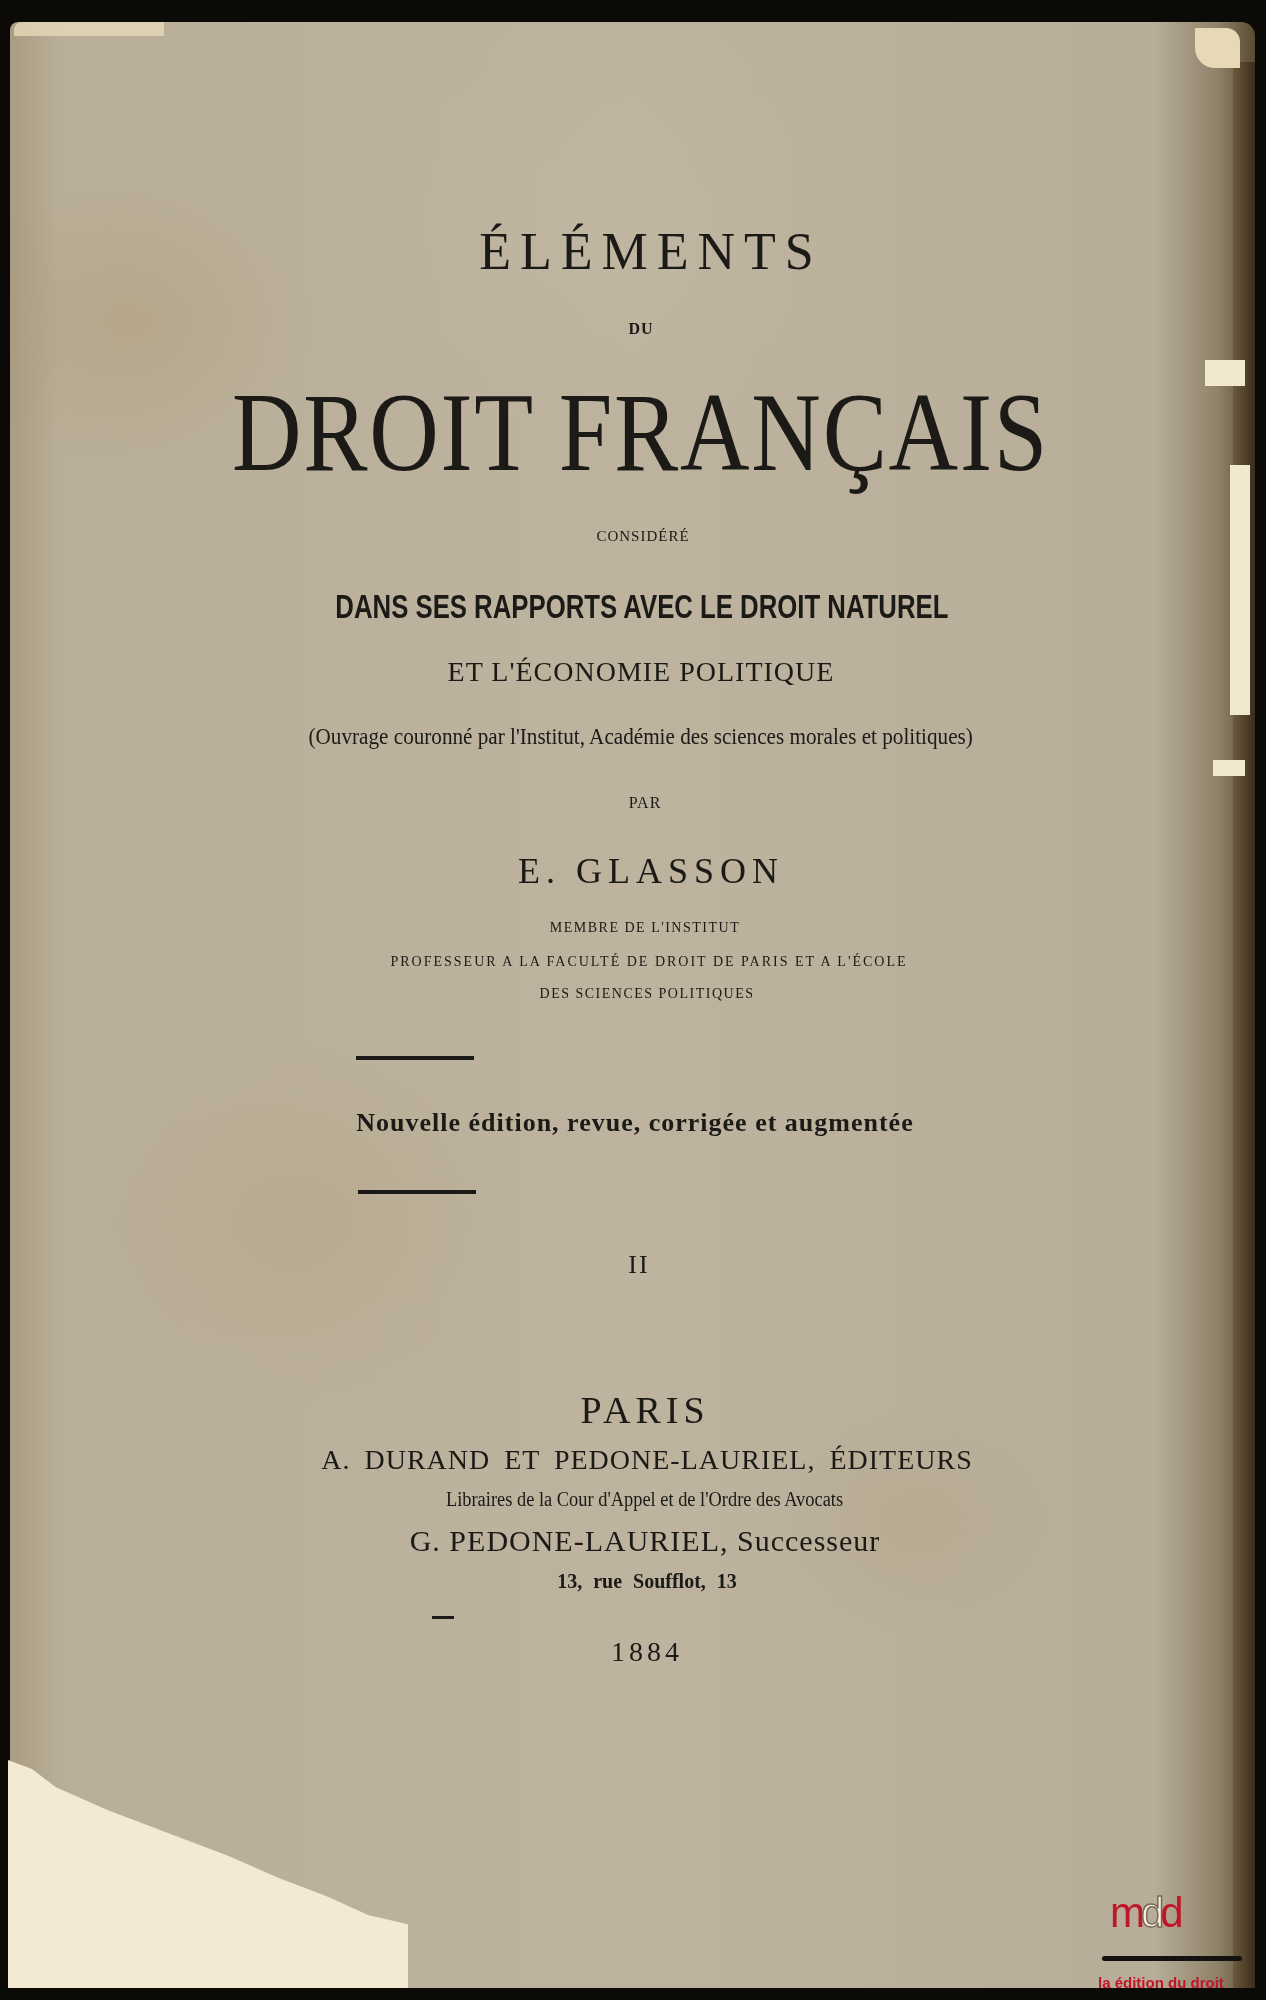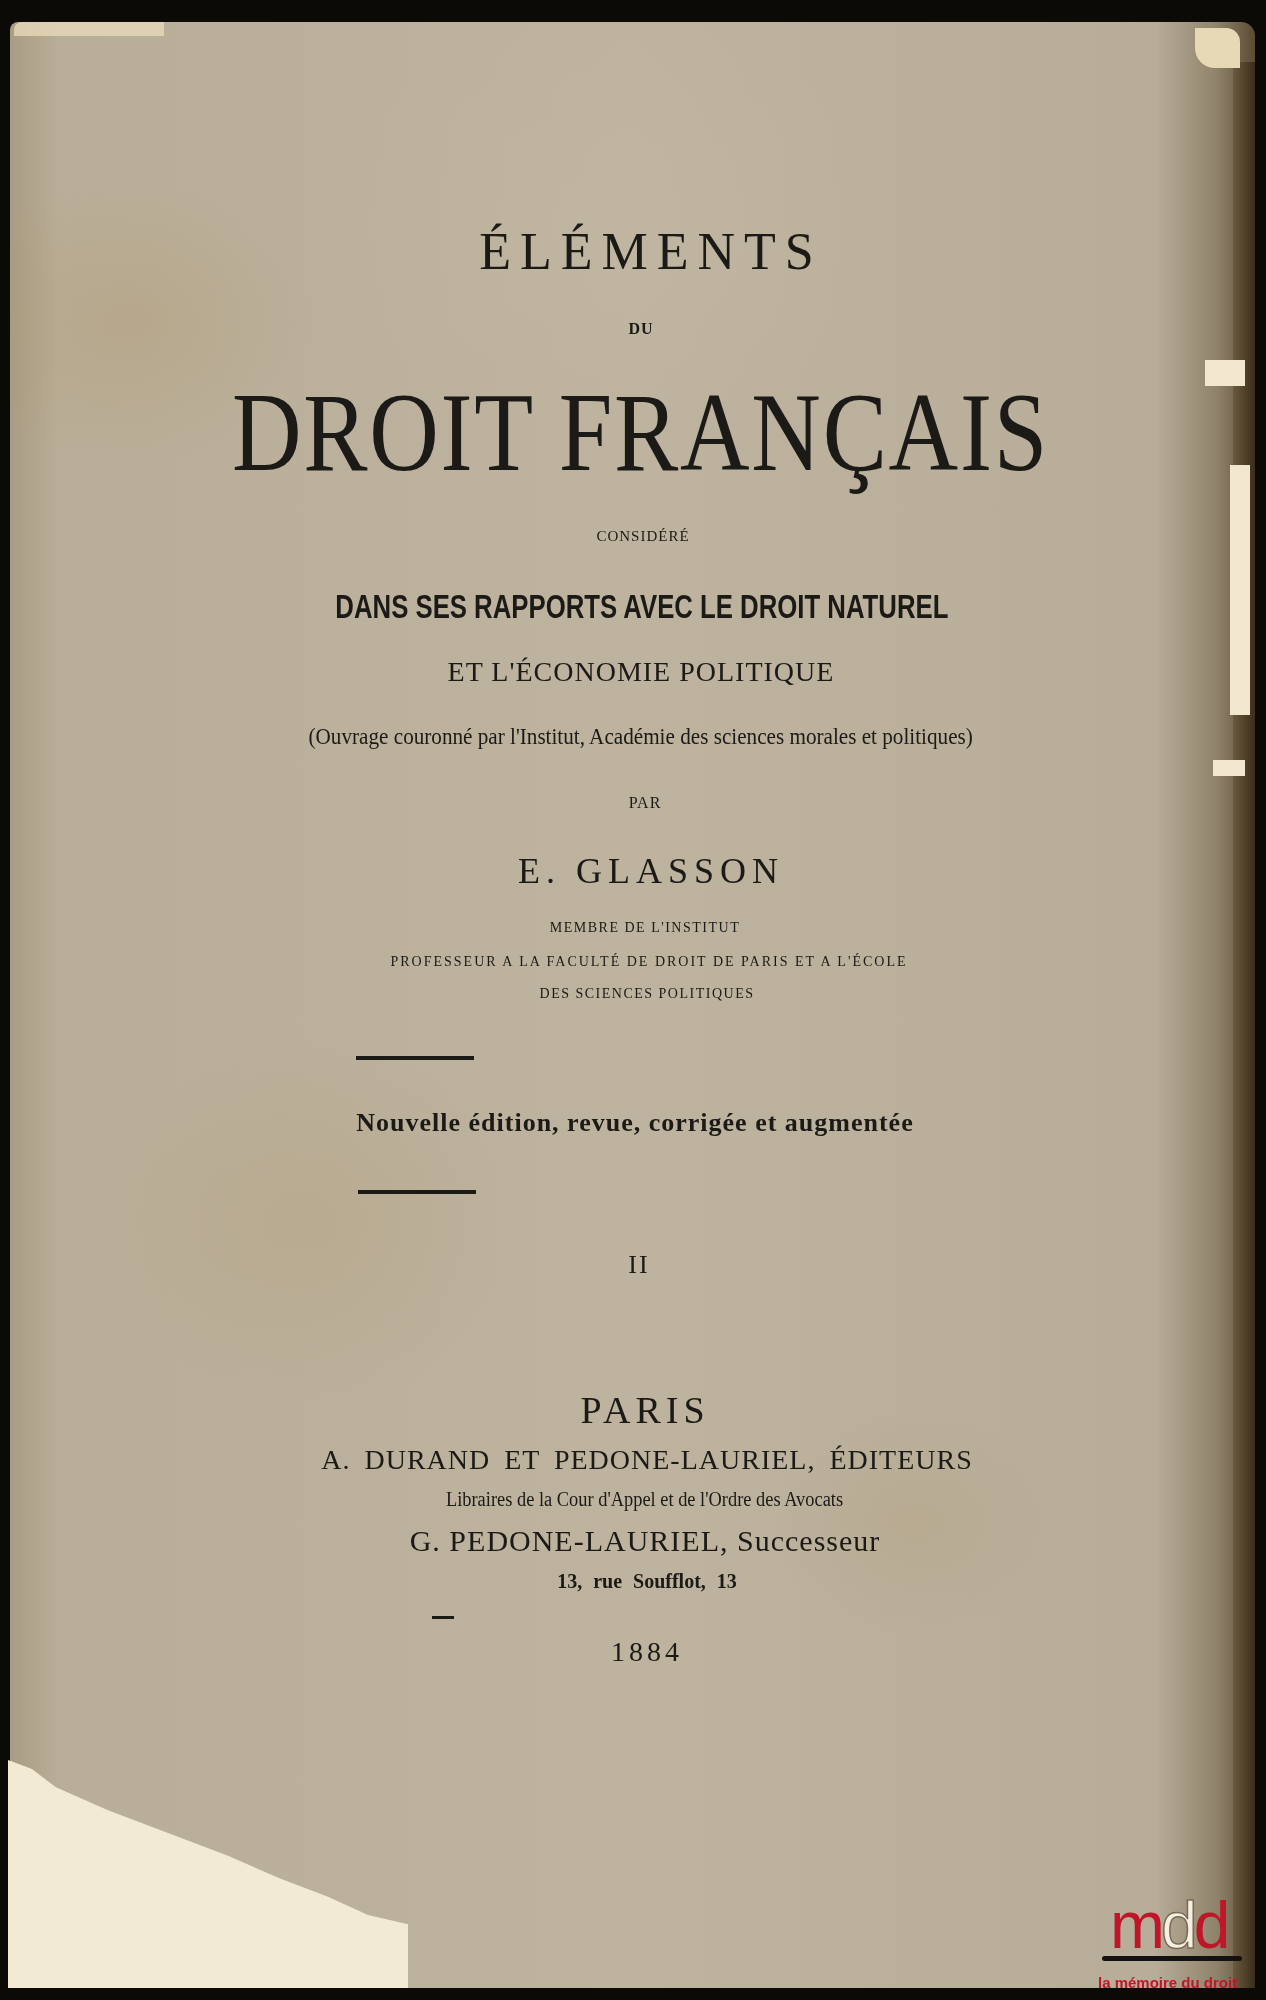--- a/index.html
+++ b/index.html
@@ -15,21 +15,21 @@
   .spine{position:absolute;top:40px;right:0;width:22px;bottom:0;background:linear-gradient(90deg,#6b5a3e,#3b2d1b);}
   .tear{position:absolute;background:#f2e8cf;}
   .corner-tear{position:absolute;left:8px;top:1760px;width:400px;height:228px;background:#f3ead3;
     clip-path:polygon(0 0, 6% 4%, 12% 12%, 25% 22%, 40% 32%, 55% 42%, 68% 52%, 80% 60%, 90% 68%, 100% 72%, 100% 100%, 0 100%);}
   .top-edge{position:absolute;left:14px;top:22px;width:150px;height:14px;background:#e6d9b8;border-radius:8px 0 0 0;opacity:.8;}
   .t{position:absolute;left:0;width:1266px;text-align:center;color:#1c1a16;white-space:nowrap;}
   .serif{font-family:"Liberation Serif","DejaVu Serif",serif;}
   .sans{font-family:"Liberation Sans","DejaVu Sans",sans-serif;}
   .rule{position:absolute;height:4px;background:#1c1a16;}
   .logo{position:absolute;left:1110px;top:1892px;font-family:"Liberation Sans","DejaVu Sans",sans-serif;}
-  .logo-mark{font-size:66px;font-weight:400;letter-spacing:-4px;color:#c0162a;line-height:1;}
+  .logo-mark{font-size:42px;font-weight:400;letter-spacing:-4px;color:#c0162a;line-height:1;}
   .logo-mark .o{color:#f5efe2;-webkit-text-stroke:1.5px #7a6a55;}
   .logo-bar{position:absolute;left:-8px;top:64px;width:140px;height:5px;background:#141210;border-radius:3px;}
   .logo-sub{position:absolute;left:-12px;top:82px;font-size:15px;font-weight:700;color:#c0162a;white-space:nowrap;}
 </style>
 </head>
 <body>
 
 <div class="page">
   <div class="spine"></div>
 </div>
@@ -68,14 +68,14 @@
 <div class="t serif" style="top:1444px;font-size:28px;letter-spacing:1px;word-spacing:6px;padding-left:14px;">A. DURAND ET PEDONE-LAURIEL, ÉDITEURS</div>
 <div class="t serif" style="top:1488px;font-size:20px;transform:scaleX(0.92);padding-left:12px;"><span>Libraires de la Cour d'Appel et de l'Ordre des Avocats</span></div>
 <div class="t serif" style="top:1524px;font-size:30px;letter-spacing:1px;padding-left:12px;">G. PEDONE-LAURIEL, Successeur</div>
 <div class="t serif" style="top:1570px;font-size:20px;font-weight:700;word-spacing:6px;padding-left:14px;">13, rue Soufflot, 13</div>
 <div class="rule" style="left:432px;top:1616px;width:22px;height:3px;"></div>
 <div class="t serif" style="top:1636px;font-size:28px;letter-spacing:4px;padding-left:14px;">1884</div>
 
 <div class="logo">
   <div class="logo-mark"><span>m</span><span class="o">d</span><span>d</span></div>
   <div class="logo-bar"></div>
-  <div class="logo-sub">la mémoire du droit</div>
+  <div class="logo-sub">la édition du droit</div>
 </div>
 
 </body></html>

